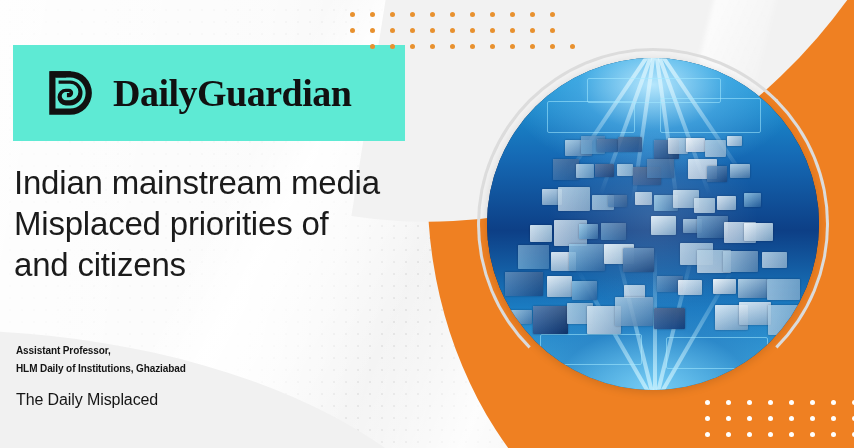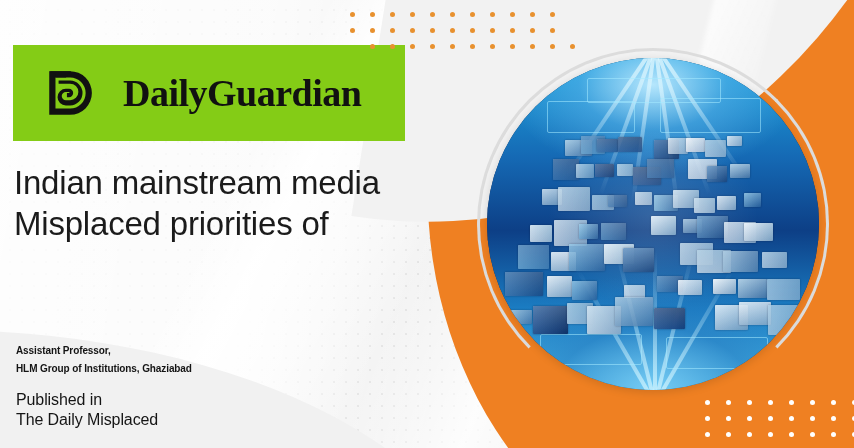--- a/index.html
+++ b/index.html
@@ -136,26 +136,25 @@
     width: 64%; height: 56%;
     background: radial-gradient(ellipse at 50% 50%, rgba(255,255,255,.16), rgba(255,255,255,0) 70%);
     pointer-events: none;
   }
 
   
   .logo-card {
     position: absolute;
     left: 13px; top: 45px;
     width: 392px; height: 96px;
-    background: #84cc16;
+    background: #5eead4;
     display: flex;
     align-items: center;
     padding-left: 30px;
     box-sizing: border-box;
-    gap: 10px;
   }
   .logo-mark {
     width: 52px; height: 52px;
     flex: 0 0 52px;
     margin-right: 18px;
   }
   .logo-word {
     font-family: "Liberation Serif", serif;
     font-weight: 700;
     font-size: 38px;
@@ -318,28 +317,28 @@
       <path fill="#111111" d="M12 8 h40 a40 40 0 0 1 0 84 H12 V8 Z M24 20 v60 h28 a30 30 0 0 0 0 -60 Z"></path>
       <path fill="#111111" d="M30 26 h22 a24 24 0 0 1 0 48 h-8 a16 16 0 0 1 0 -32 h6 a8 8 0 0 1 0 16 h-4 v-8 h4 a1 1 0 0 0 0 -2 h-6 a8 8 0 0 0 0 16 h8 a16 16 0 0 0 0 -32 H30 Z"></path>
       <path fill="#111111" d="M12 8 h42 l-10 12 H24 v-6 Z"></path>
     </svg>
     <div class="logo-word">DailyGuardian</div>
   </div>
 
   <div class="headline">
     <div>Indian mainstream media</div>
     <div>Misplaced priorities of</div>
+    <div>and citizens</div>
   </div>
 
   <div class="affil">
     <div>Assistant Professor,</div>
-    <div>HLM Group of Institutions, Ghaziabad</div>
+    <div>HLM Daily of Institutions, Ghaziabad</div>
   </div>
   <div class="pub">
-    <div>Published in</div>
     <div>The Daily Misplaced</div>
   </div>
 
   <div class="dotgrid dots-orange" id="dots-top" style="left:350px;top:12px;width:230px;height:50px;">
       <i style="left: 0px; top: 0px;"></i>
       <i style="left: 20px; top: 0px;"></i>
       <i style="left: 40px; top: 0px;"></i>
       <i style="left: 60px; top: 0px;"></i>
       <i style="left: 80px; top: 0px;"></i>
       <i style="left: 100px; top: 0px;"></i>

